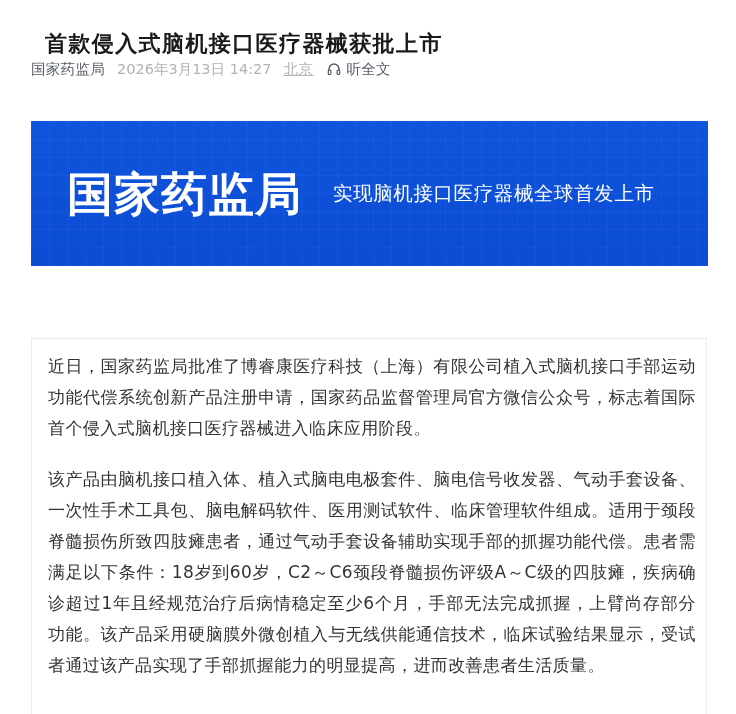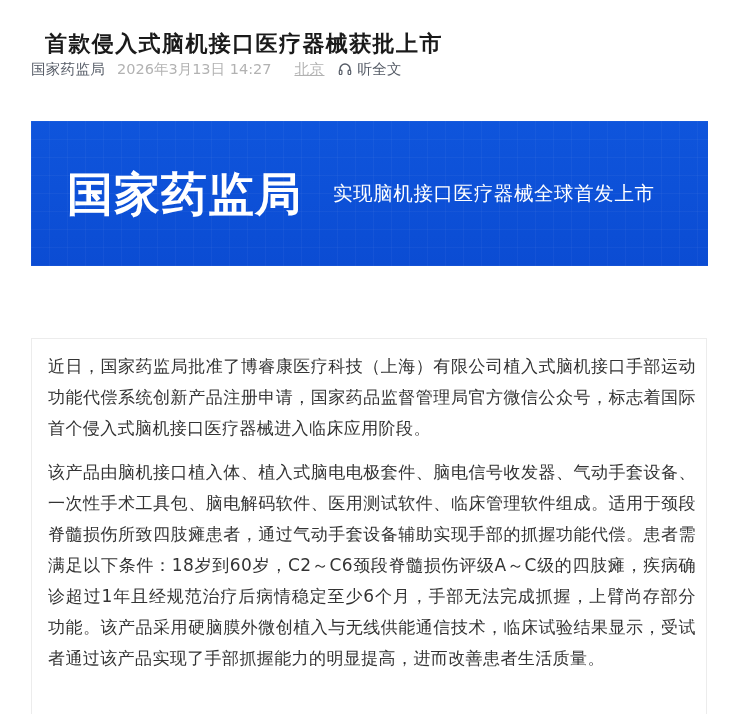--- a/index.html
+++ b/index.html
@@ -30,21 +30,21 @@
     position: absolute;
     left: 31px;
     top: 58px;
     height: 22px;
     display: flex;
     align-items: center;
     font-size: 14.5px;
     white-space: nowrap;
   }
   .meta .source { color: #576b95; color: #555b66; margin-right: 12px; letter-spacing: 0.3px; }
-  .meta .date { color: #b2b2b2; margin-right: 23px; }
+  .meta .date { color: #b2b2b2; margin-right: 12px; }
   .meta .location { color: #b2b2b2; margin-right: 14px; letter-spacing: 0.5px; text-decoration: underline; }
   .meta .listen {
     display: flex;
     align-items: center;
     color: #555b66;
     cursor: pointer;
     letter-spacing: 0.3px;
     font-family: Liberation Mono, monospace;
   }
   .meta .listen svg { margin-right: 5px; }
@@ -100,21 +100,21 @@
   .content-box p {
     margin: 0;
     width: 648px;
     font-size: 17px;
     line-height: 31px;
     color: #333333;
     letter-spacing: 0.4px;
     text-align: justify;
     word-break: break-all;
   }
-  .content-box p + p { margin-top: 13px; }
+  .content-box p + p { margin-top: 20px; }
 </style>
 </head>
 <body>
 
 <h1 class="article-title">首款侵入式脑机接口医疗器械获批上市</h1>
 
 <div class="meta">
   <span class="source">国家药监局</span>
   <span class="date">2026年3月13日 14:27</span>
   <span class="location">北京</span>

